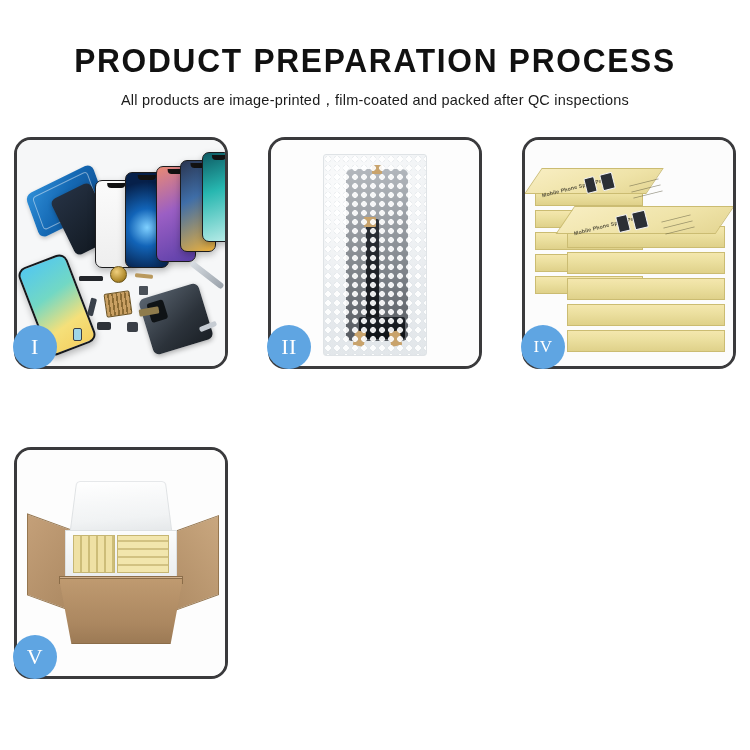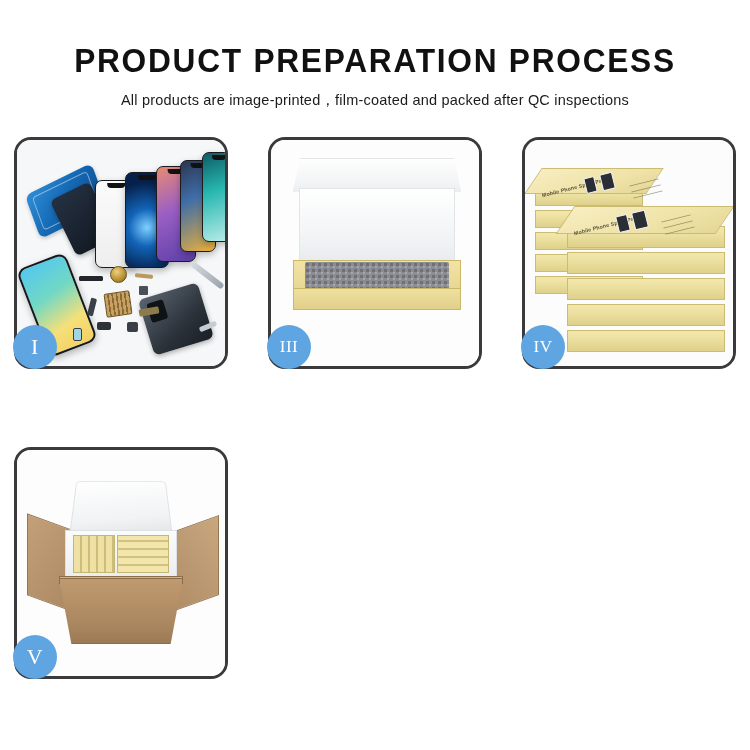--- a/index.html
+++ b/index.html
@@ -561,31 +561,35 @@
         <div class="strip st5"></div>
         <div class="strip st6"></div>
         <div class="strip st7"></div>
         <div class="strip st8"></div>
         <div class="tool"></div>
         <div class="tool2"></div>
       </div>
       <div class="badge narrow">I</div>
     </div>
 
-
     <div class="panel">
-      <div class="panel-photo p3">
-        <div class="lid-back"></div>
-        <div class="lid-main"></div>
-        <div class="box-base"></div>
-        <div class="foam"></div>
-        <div class="box-front-lip"></div>
+      <div class="panel-photo p2">
+        <div class="bag">
+          <div class="inner-screen"></div>
+          <div class="flex-cable"></div>
+          <div class="tape tp1"></div>
+          <div class="tape tp2"></div>
+          <div class="tape tp3"></div>
+          <div class="tape tp4"></div>
+          <div class="bubbles"></div>
+        </div>
       </div>
-      <div class="badge wide">III</div>
+      <div class="badge narrow">II</div>
     </div>
+
 
     <div class="panel">
       <div class="panel-photo p4">
         <div class="stack">
           <div class="box-l bl5"></div>
           <div class="box-l bl4"></div>
           <div class="box-l bl3"></div>
           <div class="box-l bl2"></div>
           <div class="box-l bl1"></div>
 

